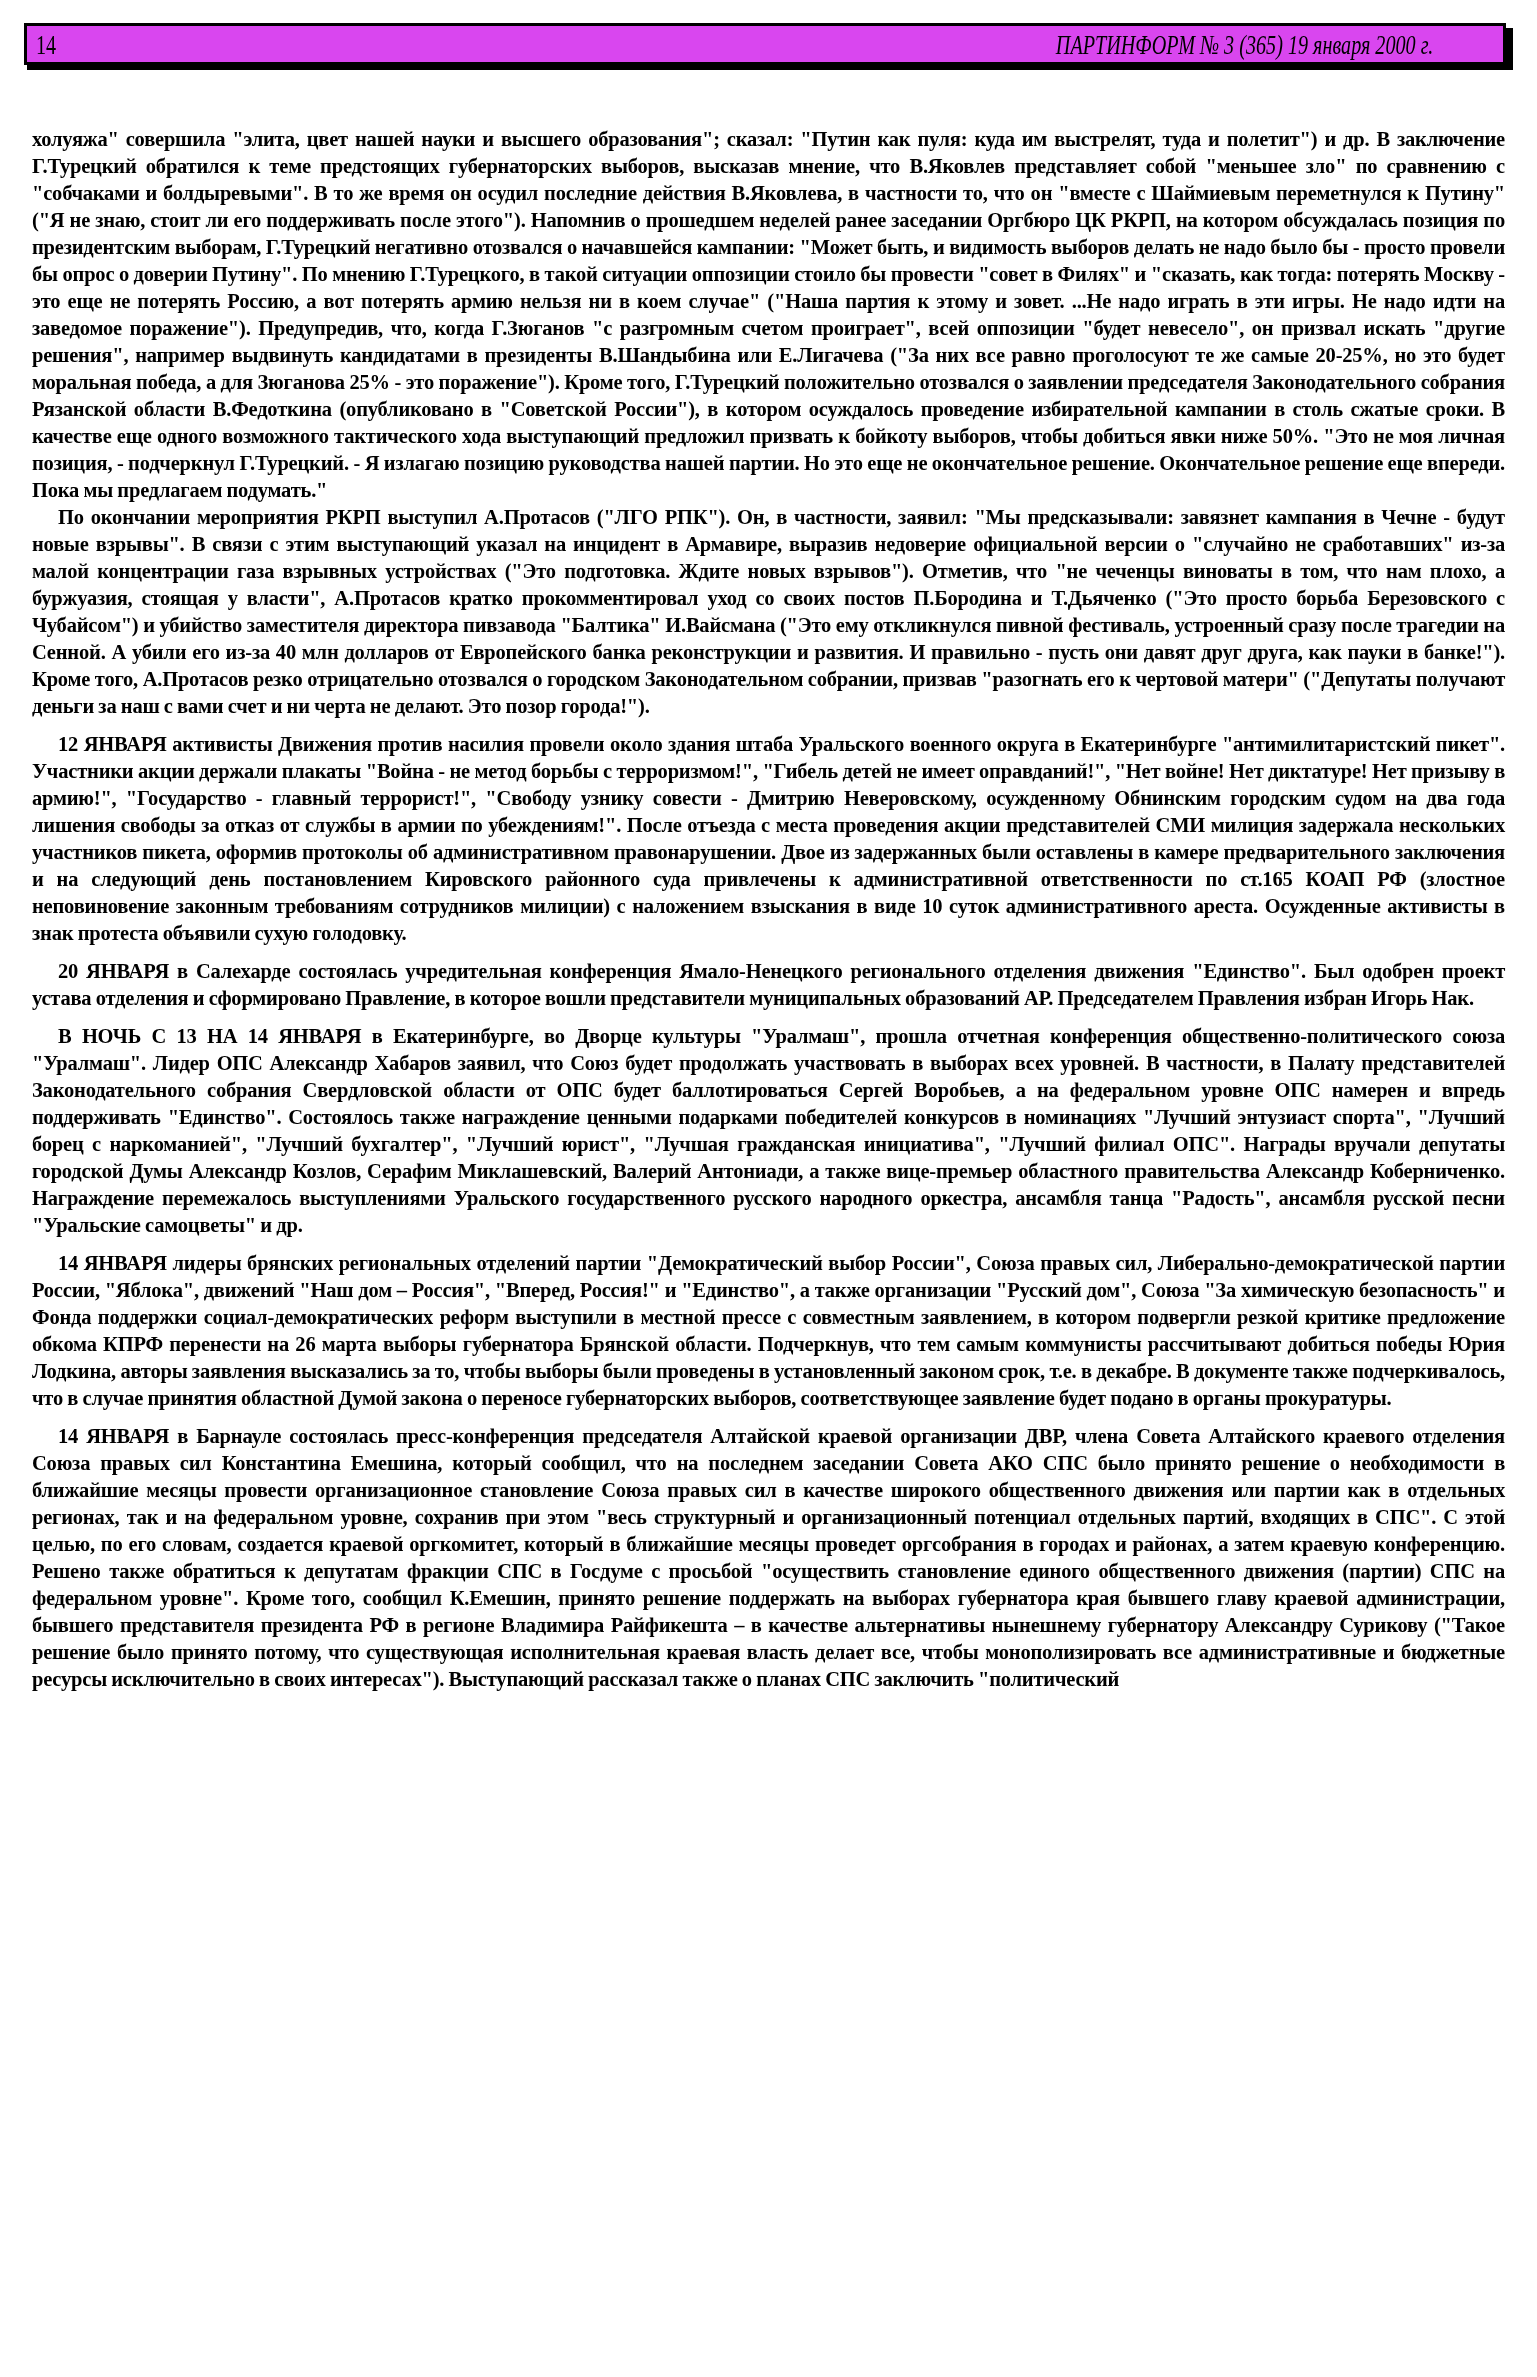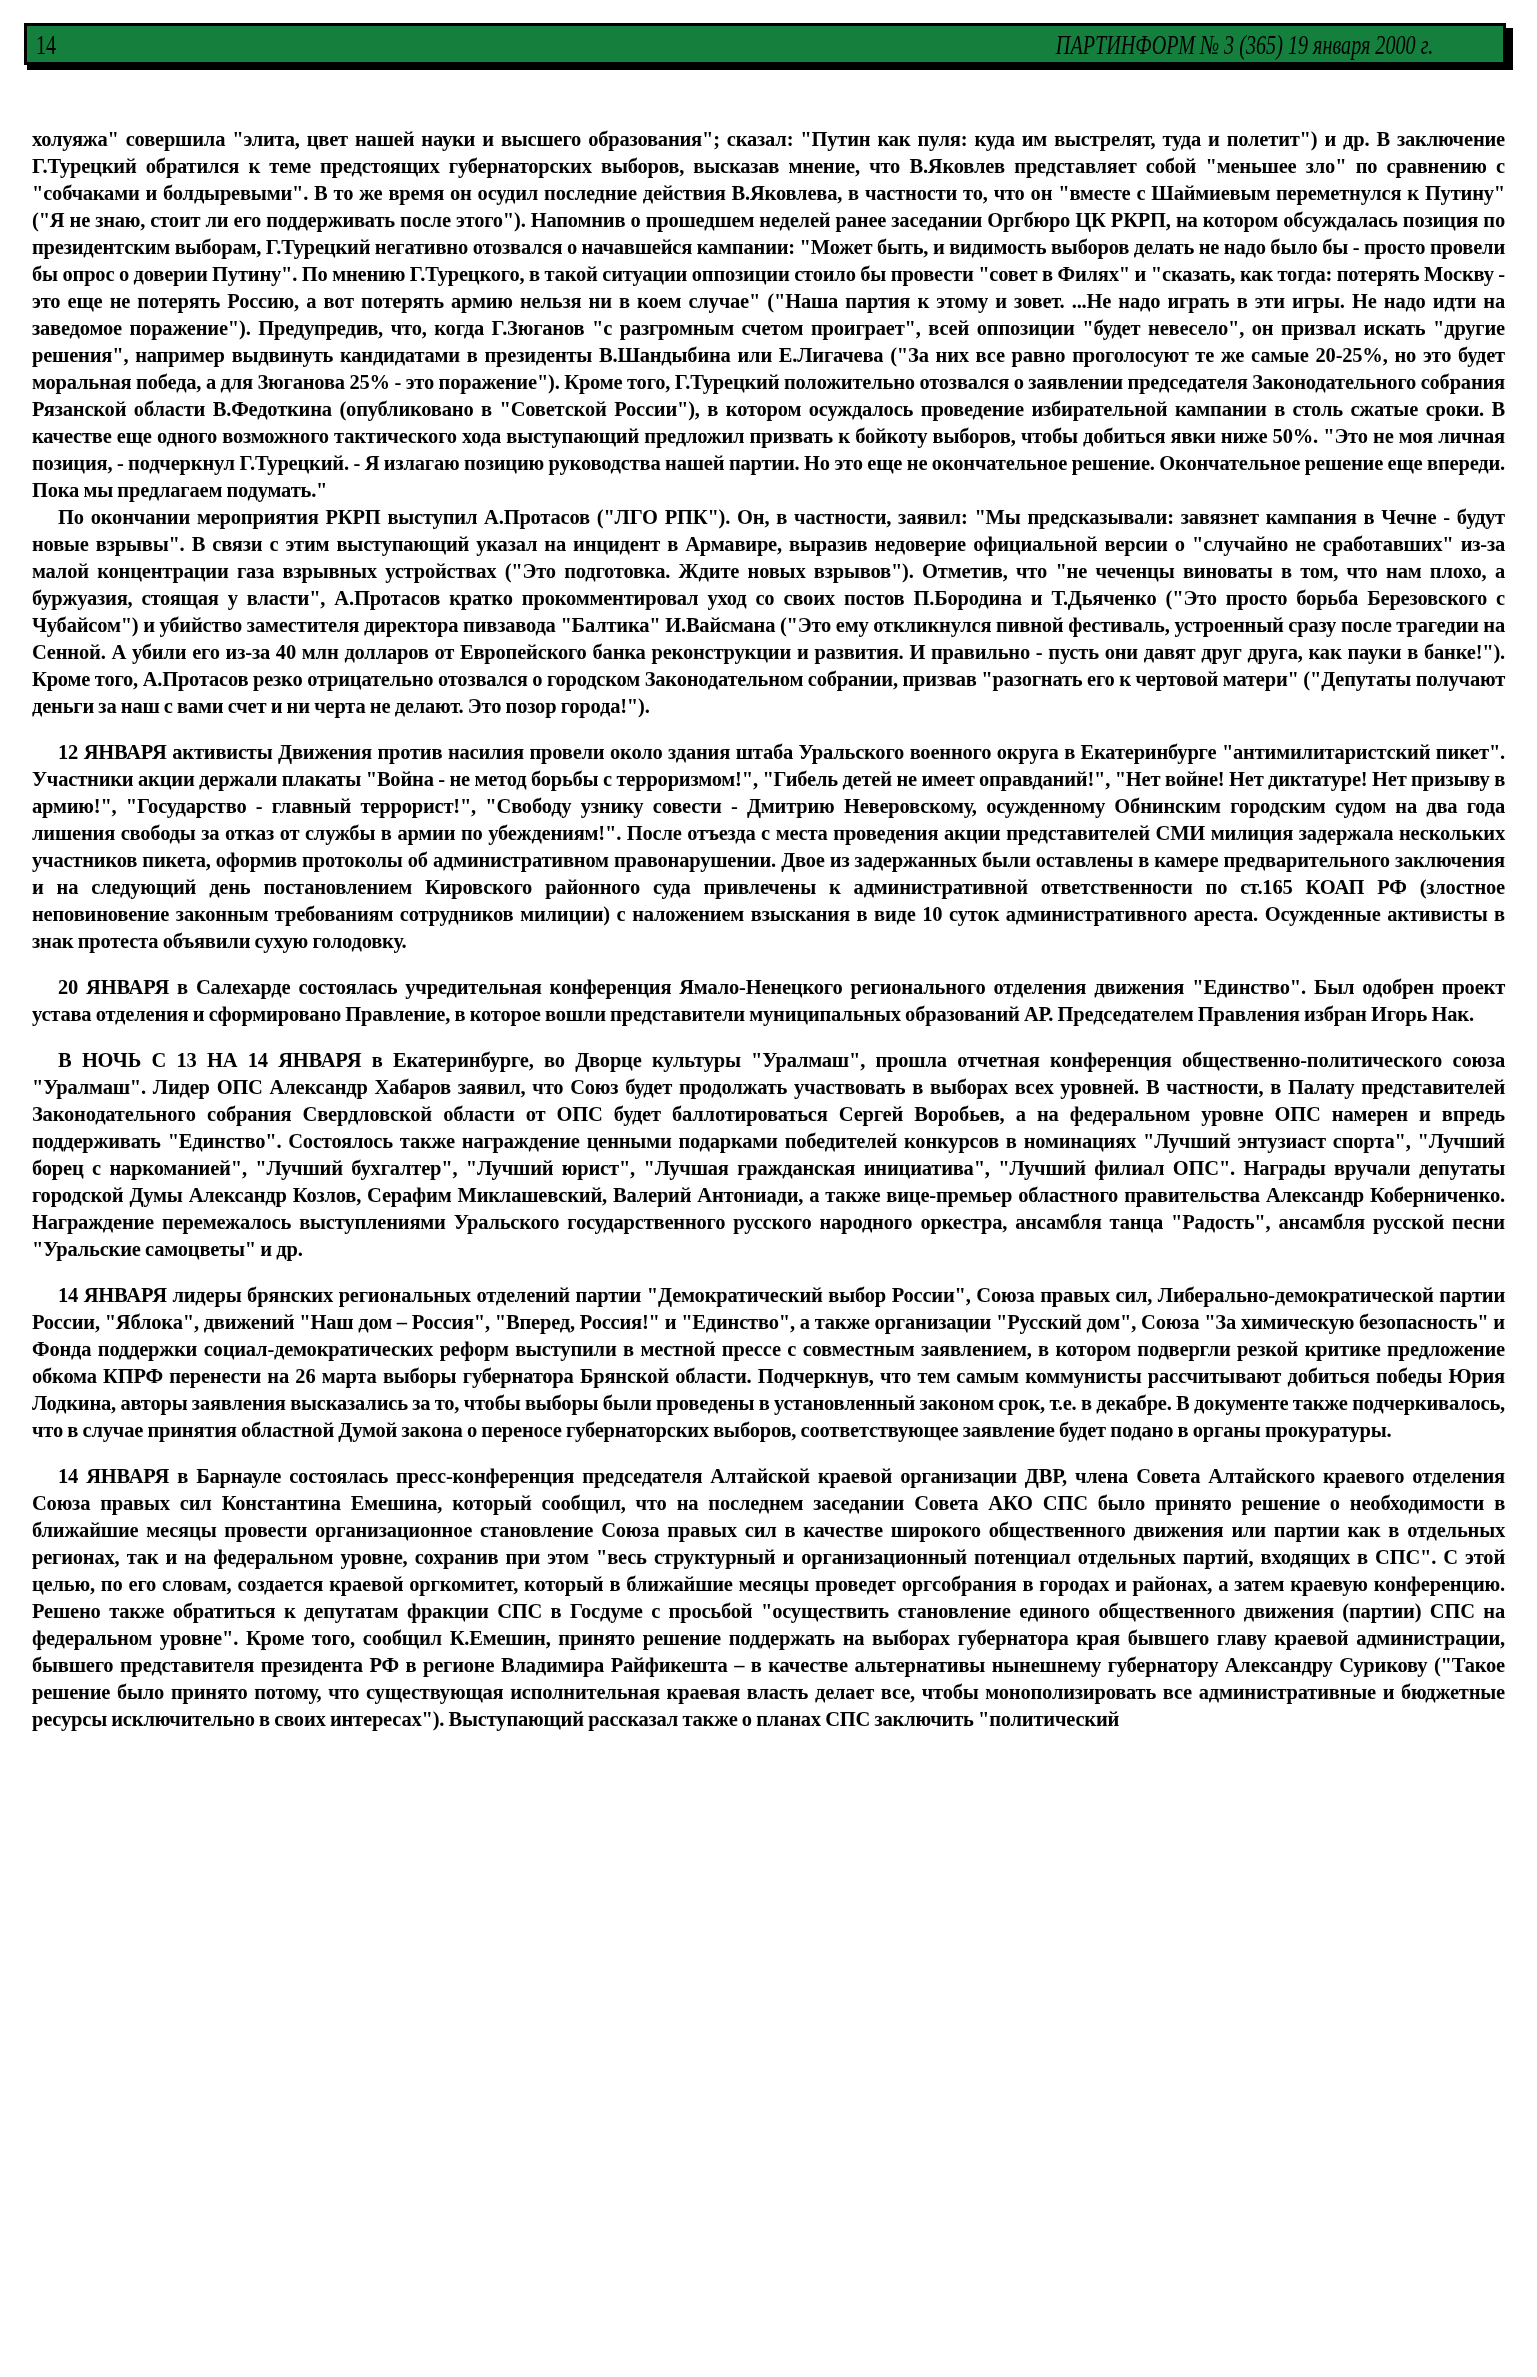--- a/index.html
+++ b/index.html
@@ -1,25 +1,25 @@
 <!DOCTYPE html>
 <html style="font-size:10.2px"><head>
   <meta charset="utf-8">
   <style>
     html, body { margin: 0; padding: 0; background: #ffffff; }
     body { width: 1537px; height: 2377px; position: relative; overflow: hidden; font-family: "Liberation Serif", "DejaVu Serif", serif; color: #000; }
     .header-wrap { position: absolute; left: 24px; top: 23px; width: 1486px; height: 42px; }
     .header-shadow { position: absolute; left: 2.6px; top: 5.1px; width: 1486px; height: 42px; background: #000; }
-    .header-box { position: absolute; left: 0; top: 0; width: 1476px; height: 36px; border: 3.2px solid #000; background: #15803d; }
+    .header-box { position: absolute; left: 0; top: 0; width: 1476px; height: 36px; border: 3.2px solid #000; background: #d946ef; }
     .page-num { position: absolute; left: 9px; top: 2.6px; font-size: 28px; line-height: 32px; transform: scaleX(0.72); transform-origin: left center; }
     .masthead { position: absolute; right: 70px; top: 2.6px; font-size: 28px; line-height: 32px; font-style: italic; white-space: nowrap; transform: scaleX(0.72); transform-origin: right center; }
     .article { position: absolute; left: 32px; top: 126px; width: 1473px; }
     .para { margin: 0; font-size: 20.5px; line-height: 27px; font-weight: bold; text-align: justify; text-align-last: left; letter-spacing: -0.2px; word-spacing: -0.6px; }
     .indent { text-indent: 26px; font-family: Liberation Serif, serif; }
-    .gap { margin-top: 19px; }
+    .gap { margin-top: 11px; }
     .lead { font-weight: bold; }
   </style>
 </head>
 <body>
 
 <div class="header-wrap">
   <div class="header-shadow"></div>
   <div class="header-box">
     <span class="page-num">14</span>
     <span class="masthead">ПАРТИНФОРМ № 3 (365) 19 января 2000 г.</span>

